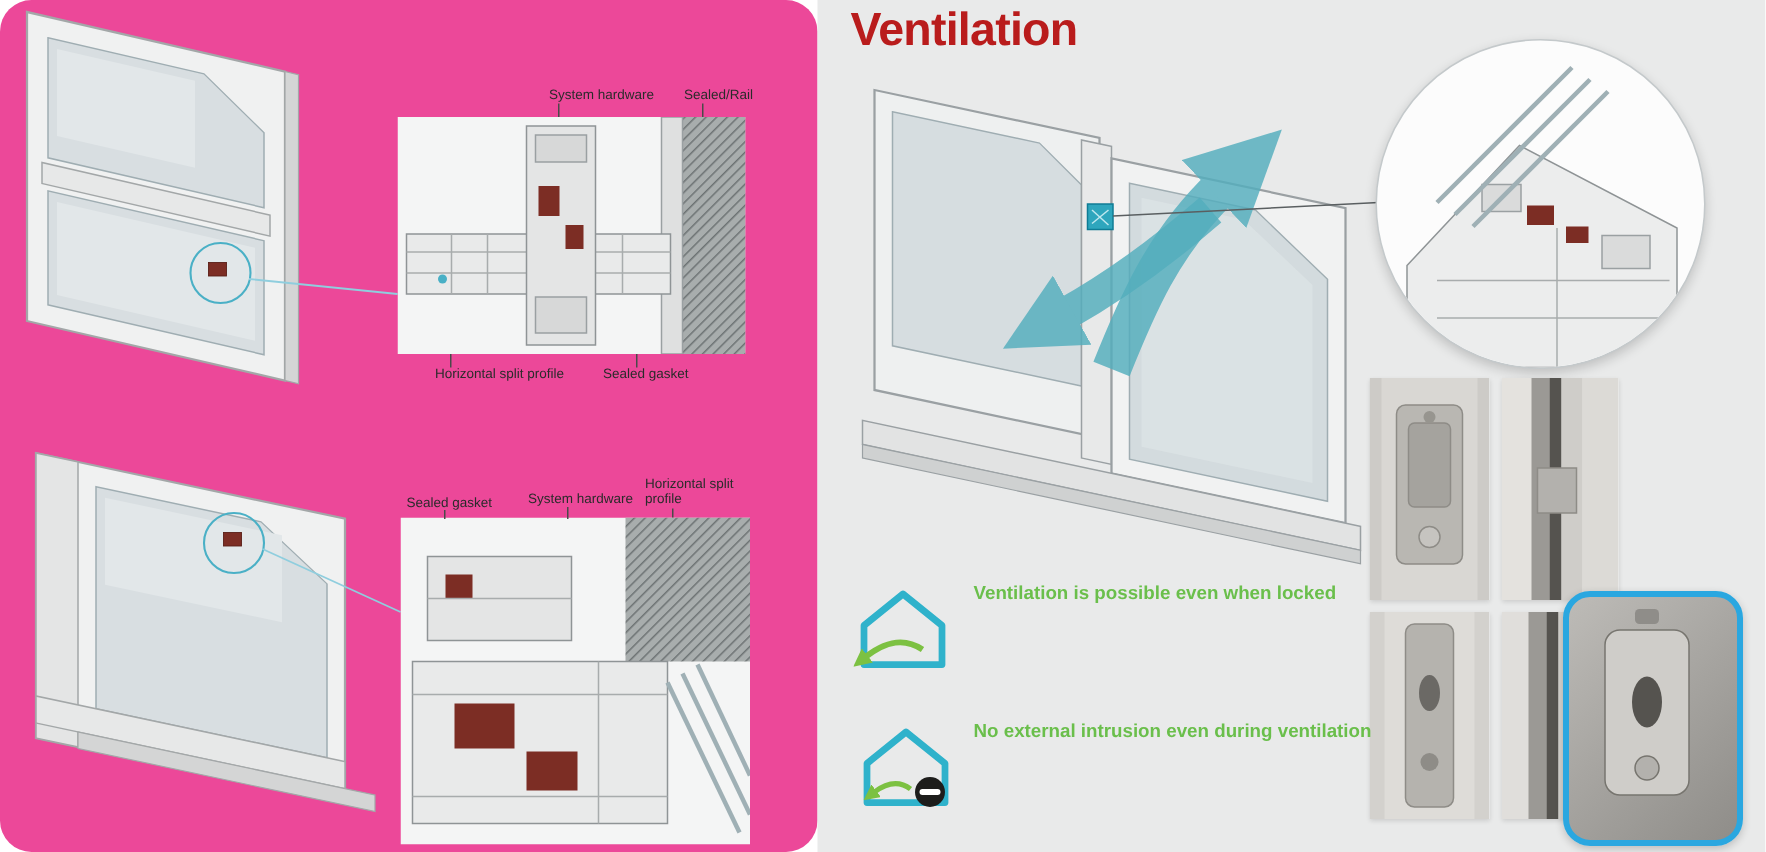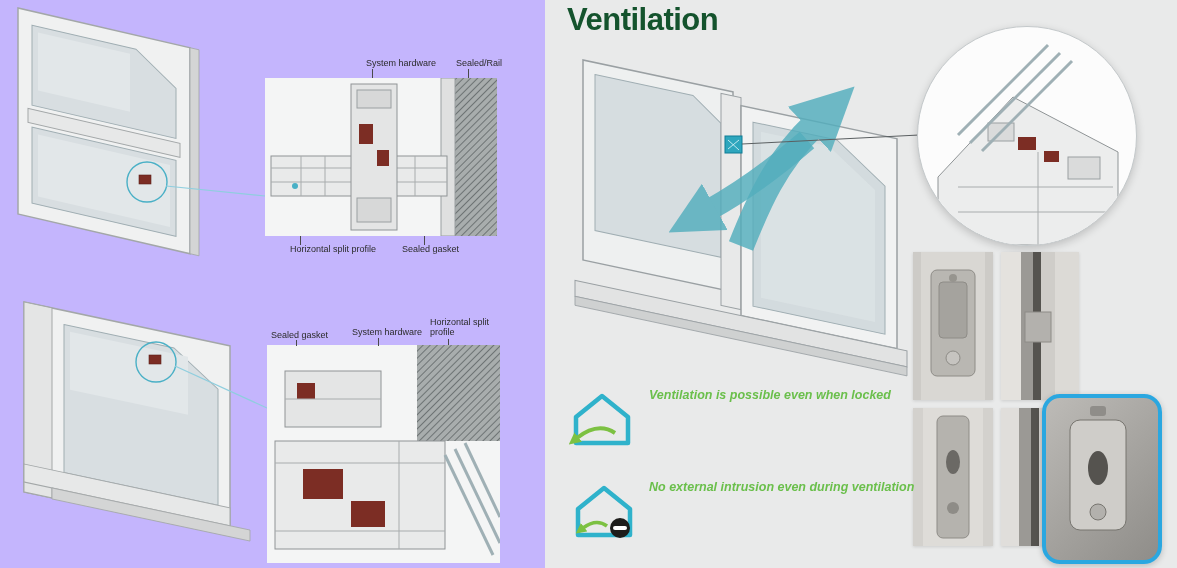--- a/index.html
+++ b/index.html
@@ -6,37 +6,37 @@
   .stage{position:relative;width:1177px;height:568px;overflow:hidden;background:#ffffff;
          font-family:"Liberation Sans",sans-serif;color:#1d1d1b;}
   .abs{position:absolute;}
   
   .callout{position:absolute;font-size:9px;color:#2b2b2b;white-space:nowrap;line-height:1.1;}
   .callout.wrap{white-space:normal;width:66px;}
   .vline{position:absolute;width:1px;background:#4a4a4a;}
   
   .right-panel{position:absolute;left:545px;top:0;width:632px;height:568px;background:#e9eaea;}
   .vent-title{position:absolute;left:22px;top:2px;font-size:31px;font-weight:bold;
-              color:#14532d;letter-spacing:-0.5px;}
+              color:#b91c1c;letter-spacing:-0.5px;}
   .circle-detail{position:absolute;left:372px;top:26px;width:218px;height:218px;border-radius:50%;
                  background:#fcfcfc;border:1px solid #c4c9cb;box-shadow:0 3px 8px rgba(0,0,0,.18);
                  overflow:hidden;}
   .photo{position:absolute;overflow:hidden;box-shadow:0 1px 3px rgba(0,0,0,.12);}
   .blue-detail{position:absolute;left:497px;top:394px;width:112px;height:162px;border:4px solid #2aa7e0;
                border-radius:18px;background:linear-gradient(135deg,#bdbbb7,#8f8d89);overflow:hidden;z-index:5;
                box-shadow:0 2px 6px rgba(0,0,0,.2);}
-  .section-heading{position:absolute;width:300px;font-size:12.5px;font-weight:bold;color:#6abf4b;font-style:italic;}
+  .section-heading{position:absolute;width:300px;font-size:12.5px;font-weight:bold;color:#6abf4b;}
   .section-body{position:absolute;width:272px;font-size:11.5px;line-height:1.32;color:#1d1d1b;text-align:justify;}
 </style>
 </head>
 <body>
 
 <div class="stage">
 
-  <div class="abs" style="left:0;top:0;width:545px;height:568px;background:#c4b5fd;">
+  <div class="abs" style="left:0;top:0;width:545px;height:568px;background:#ec4899;border-radius:21px;">
 
     <svg class="abs" style="left:0;top:0" width="545" height="568">
 
       <g transform="translate(18,8) skewY(13)">
         <rect x="0" y="0" width="172" height="206" fill="#f0f1f1" stroke="#a3a7a8" stroke-width="1.5"></rect>
         <rect x="172" y="0" width="9" height="206" fill="#d4d5d5" stroke="#a3a7a8" stroke-width="0.8"></rect>
         <path d="M14 14 H118 L158 44 V94 H14 Z" fill="#d8dee1" stroke="#9fadb2" stroke-width="1"></path>
         <rect x="20" y="20" width="92" height="58" fill="#e2e7e9"></rect>
         <rect x="10" y="98" width="152" height="14" fill="#e7e8e8" stroke="#a3a7a8" stroke-width="1"></rect>
         <path d="M14 116 H158 V192 H14 Z" fill="#d8dee1" stroke="#9fadb2" stroke-width="1"></path>

